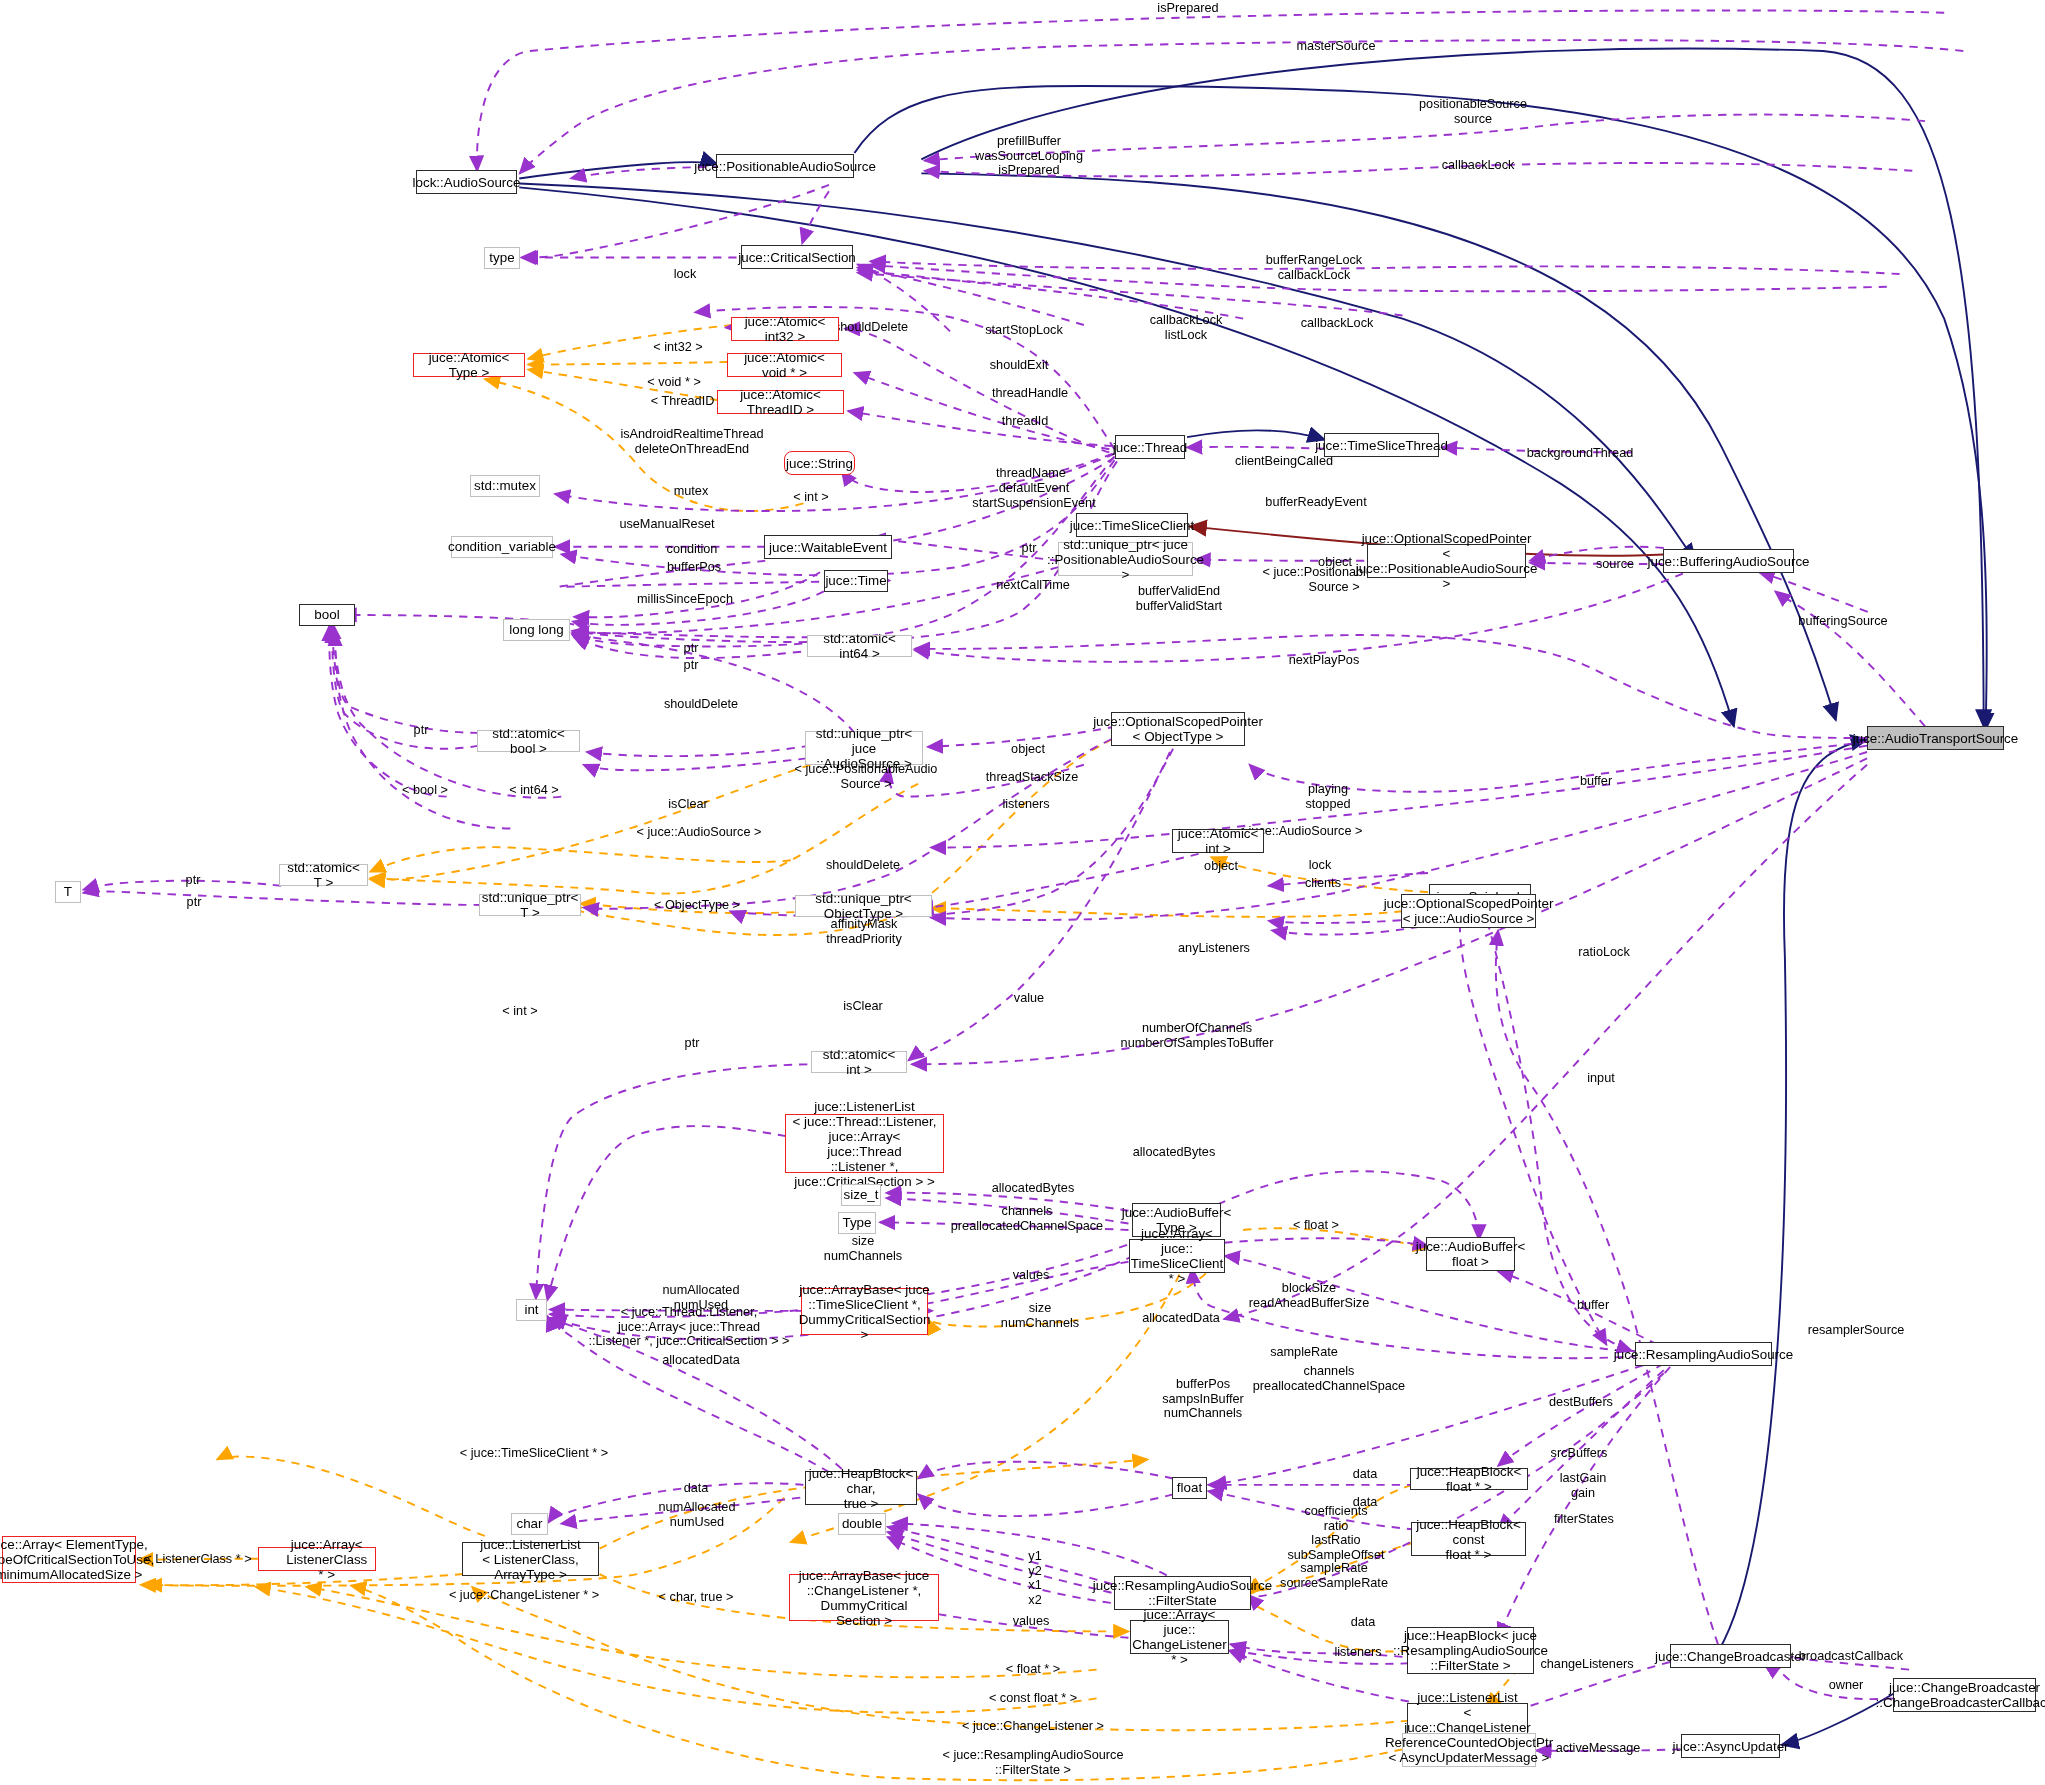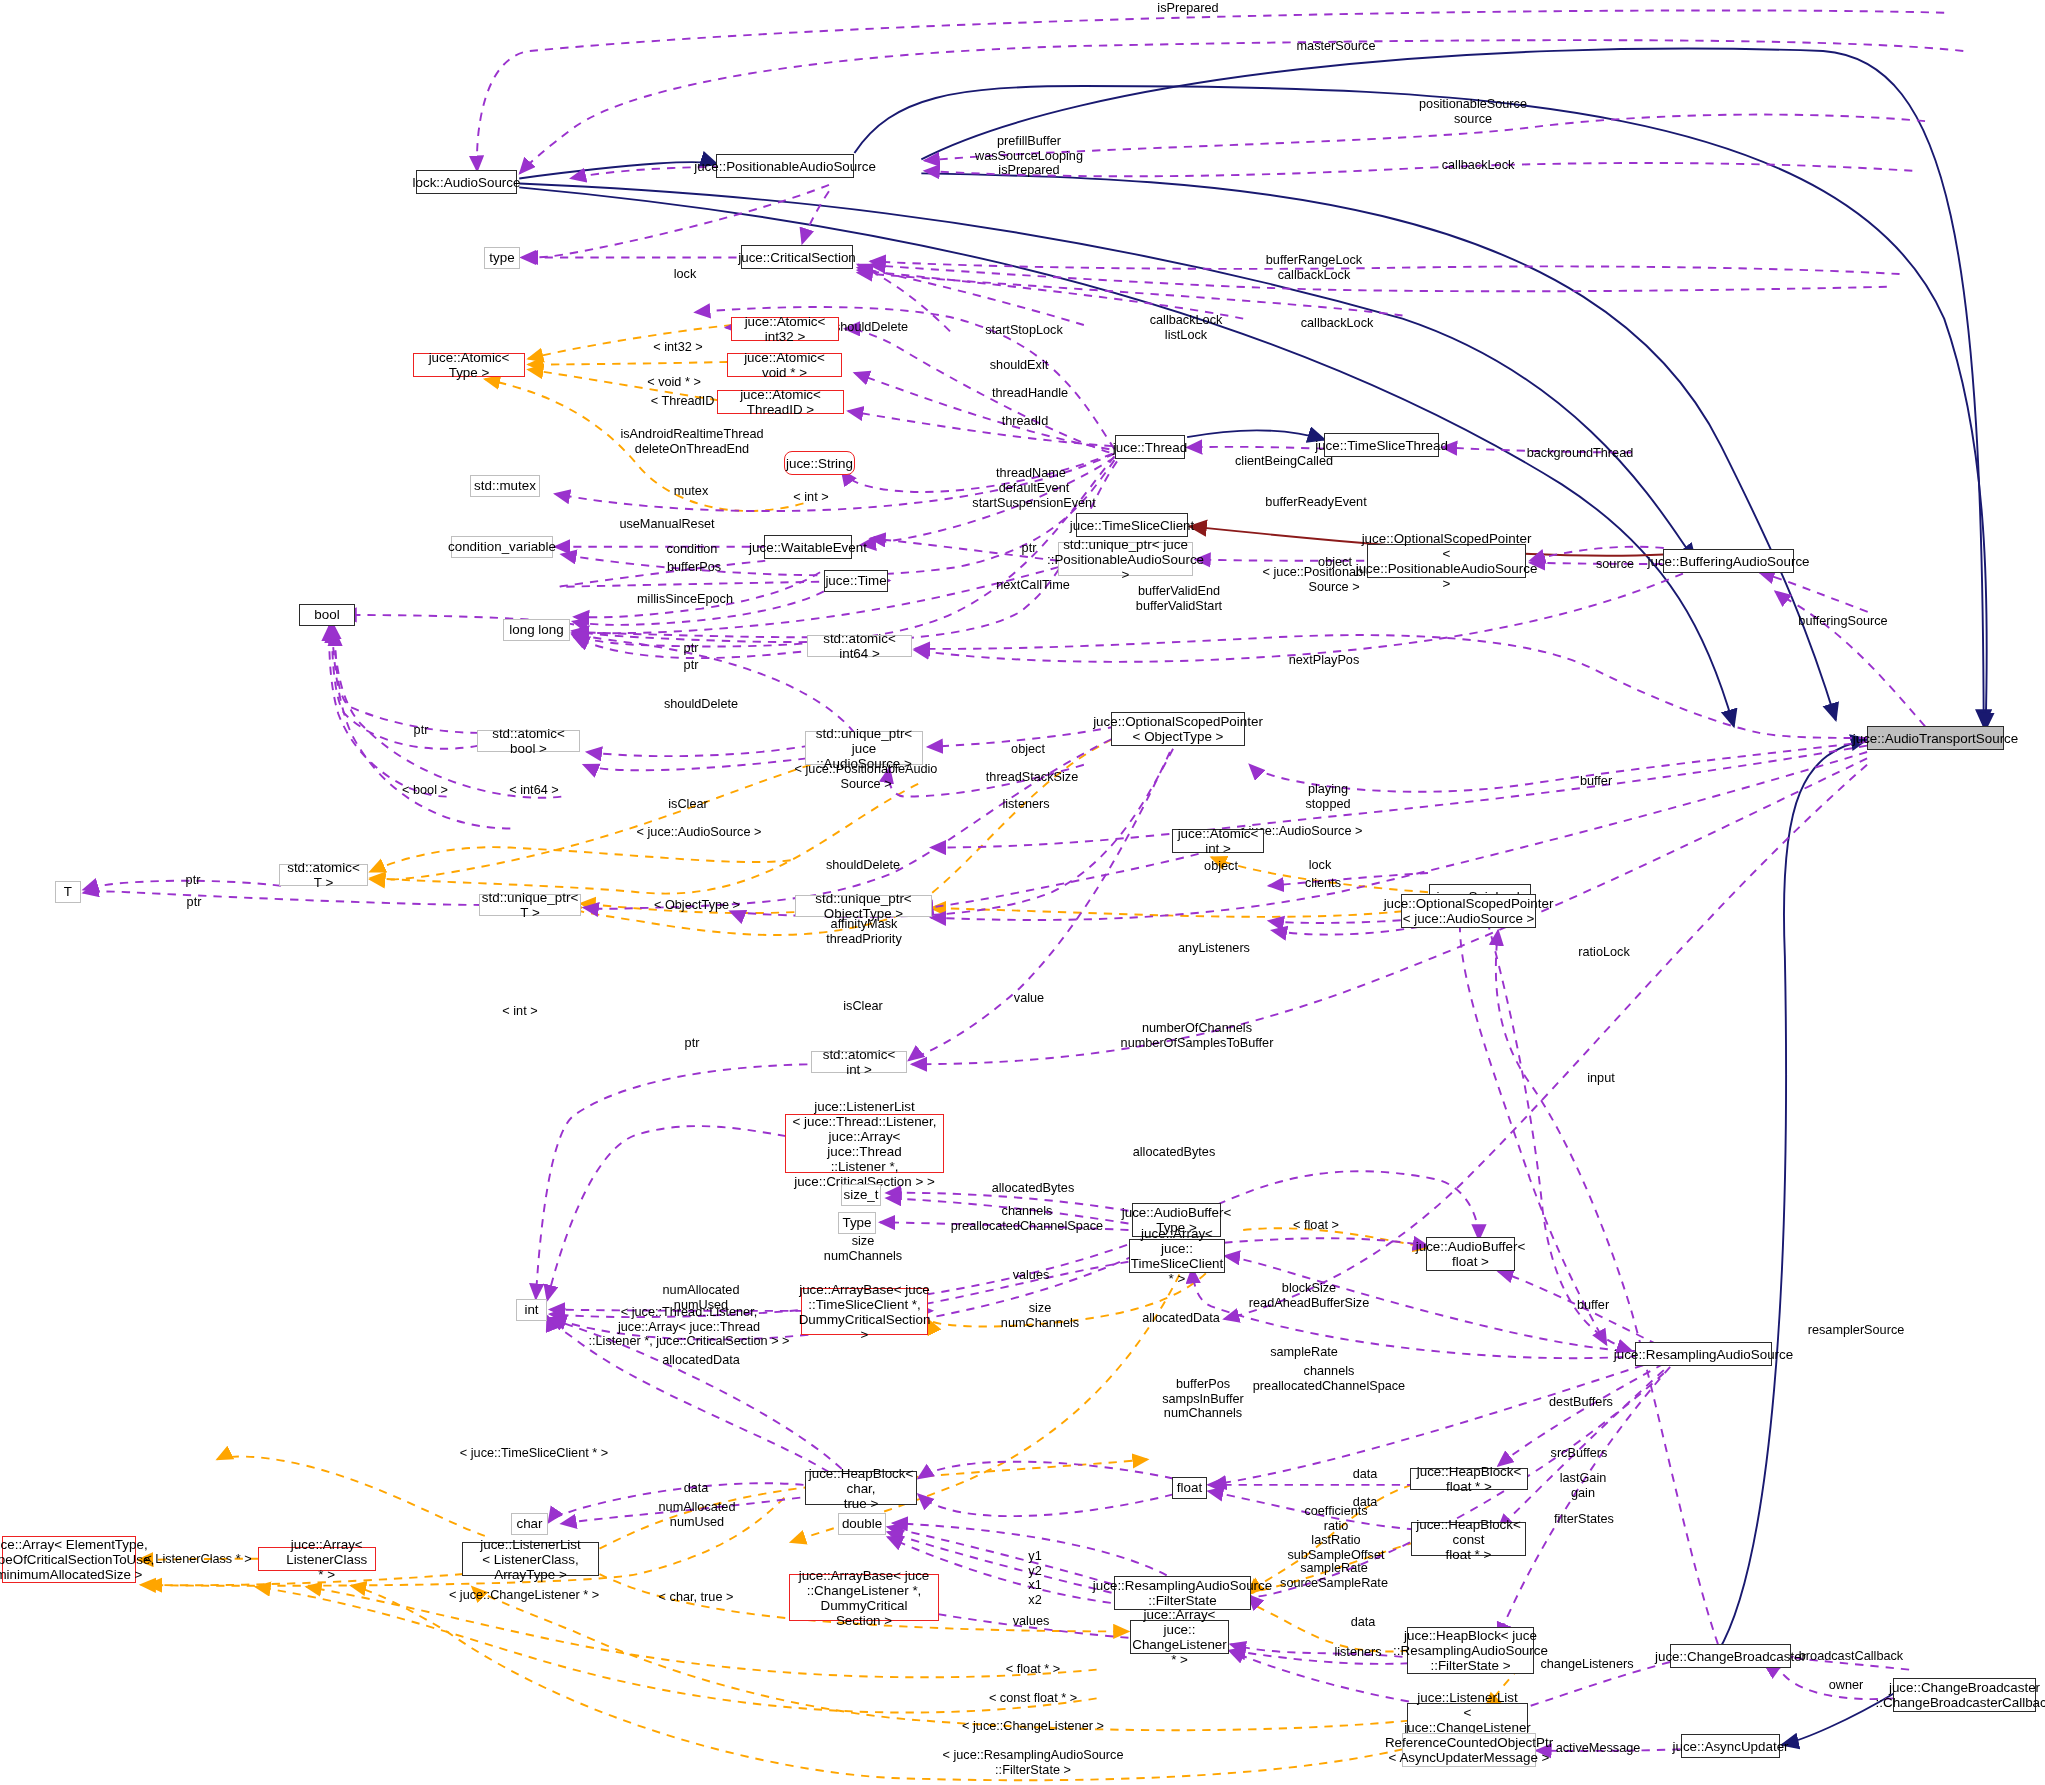--- a/index.html
+++ b/index.html
@@ -214,21 +214,21 @@
     <div class="node b-black" style="left: 741px; top: 245px; width: 112px; height: 24px;">juce::CriticalSection</div>
     <div class="node b-red" style="left: 731px; top: 317px; width: 108px; height: 24px;">juce::Atomic&lt; int32 &gt;</div>
     <div class="node b-red" style="left: 413px; top: 353px; width: 112px; height: 24px;">juce::Atomic&lt; Type &gt;</div>
     <div class="node b-red" style="left: 727px; top: 353px; width: 115px; height: 24px;">juce::Atomic&lt; void * &gt;</div>
     <div class="node b-red" style="left: 717px; top: 390px; width: 127px; height: 24px;">juce::Atomic&lt; ThreadID &gt;</div>
     <div class="node b-black" style="left: 1115px; top: 435px; width: 70px; height: 24px;">juce::Thread</div>
     <div class="node b-black" style="left: 1324px; top: 433px; width: 115px; height: 24px;">juce::TimeSliceThread</div>
     <div class="node b-red" style="left: 784px; top: 451px; width: 71px; height: 24px; border-radius: 8px;">juce::String</div>
     <div class="node b-grey" style="left: 470px; top: 475px; width: 70px; height: 21.7px;">std::mutex</div>
     <div class="node b-black" style="left: 1076px; top: 513px; width: 112px; height: 24px;">juce::TimeSliceClient</div>
-    <div class="node b-black" style="left: 764px; top: 535px; width: 88px; height: 24px;">juce::WaitableEvent</div>
+    <div class="node b-black" style="left: 764px; top: 535px; width: 128px; height: 24px;">juce::WaitableEvent</div>
     <div class="node b-grey" style="left: 451px; top: 536px; width: 102px; height: 21.7px;">condition_variable</div>
     <div class="node b-grey" style="left: 1058px; top: 542px; width: 135px; height: 34px;">std::unique_ptr&lt; juce
 ::PositionableAudioSource &gt;</div>
     <div class="node b-black" style="left: 1367px; top: 544px; width: 159px; height: 34px;">juce::OptionalScopedPointer
 &lt; juce::PositionableAudioSource &gt;</div>
     <div class="node b-black" style="left: 1663px; top: 549px; width: 131px; height: 24px;">juce::BufferingAudioSource</div>
     <div class="node b-black" style="left: 824px; top: 570px; width: 64px; height: 21.7px;">juce::Time</div>
     <div class="node b-sel" style="left: 1867px; top: 726px; width: 137px; height: 24px;">juce::AudioTransportSource</div>
     <div class="node b-grey" style="left: 503px; top: 619px; width: 67px; height: 21.7px;">long long</div>
     <div class="node b-grey" style="left: 807px; top: 635px; width: 105px; height: 21.7px;">std::atomic&lt; int64 &gt;</div>

